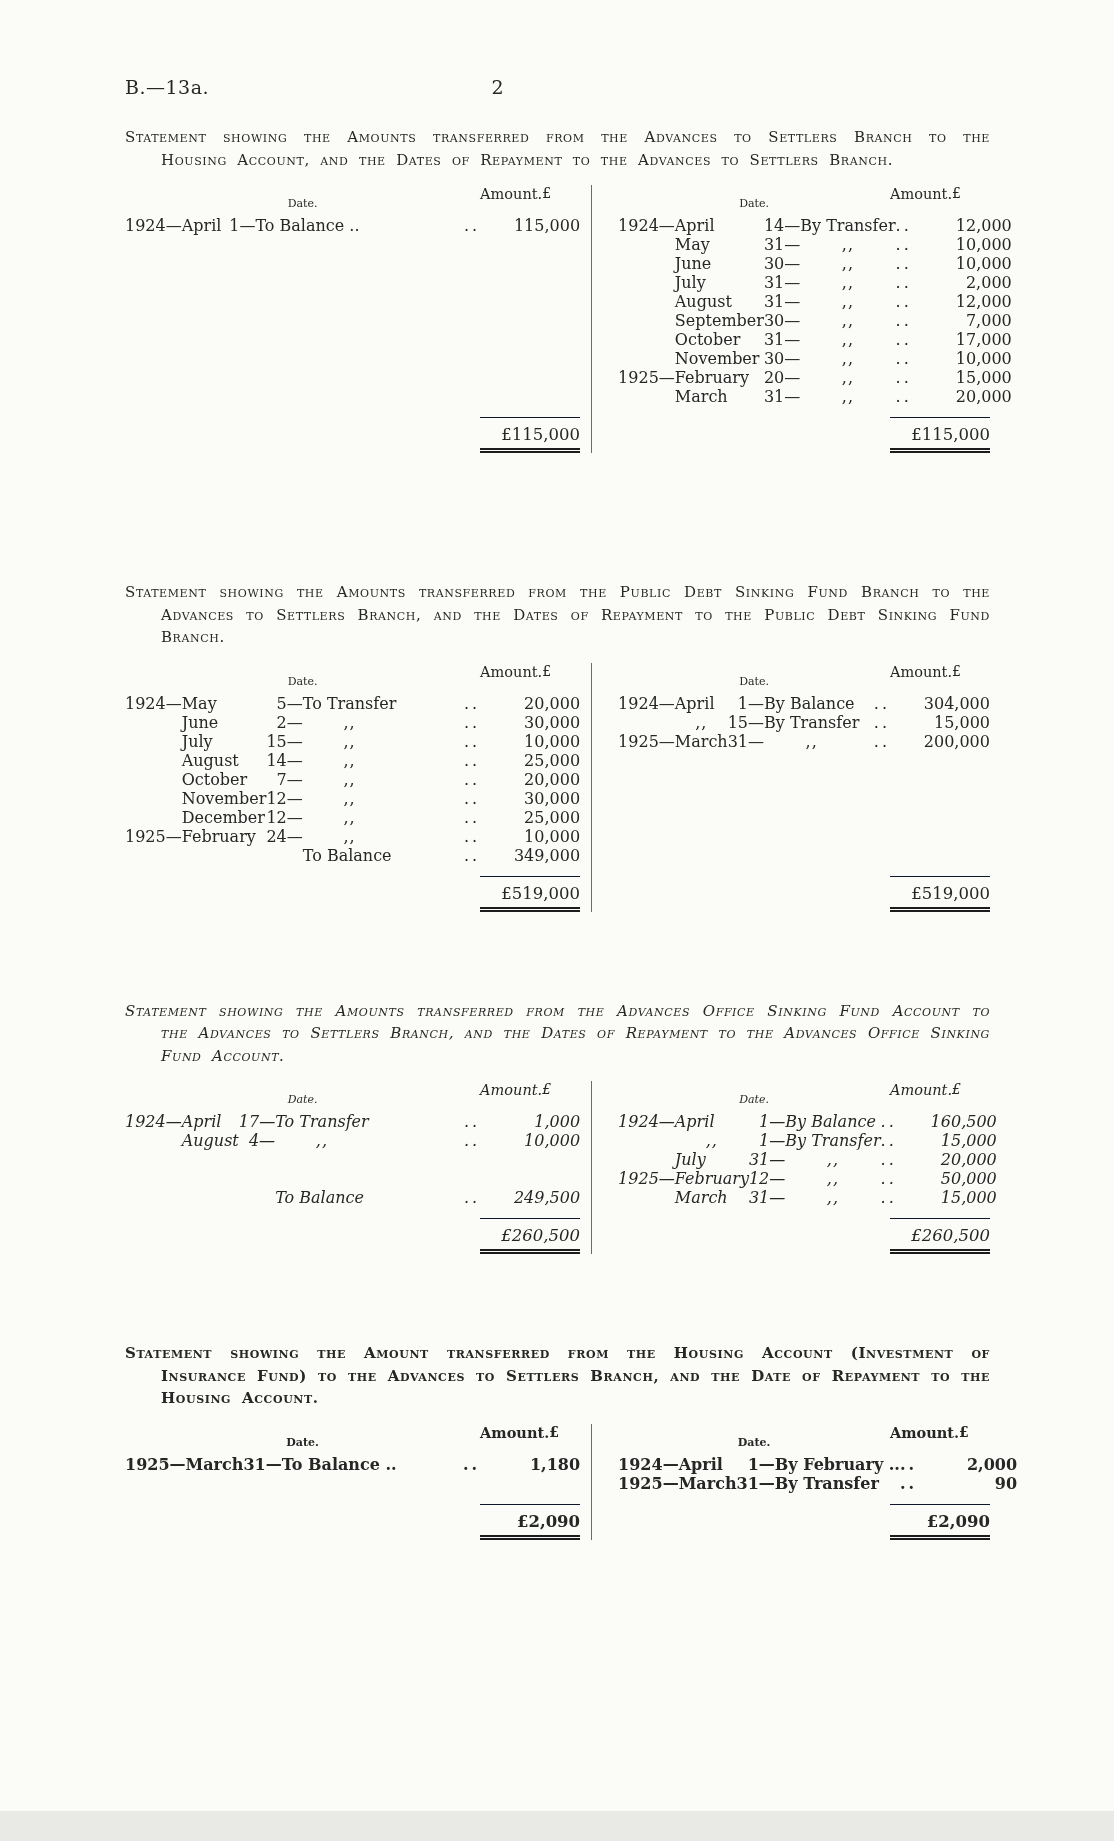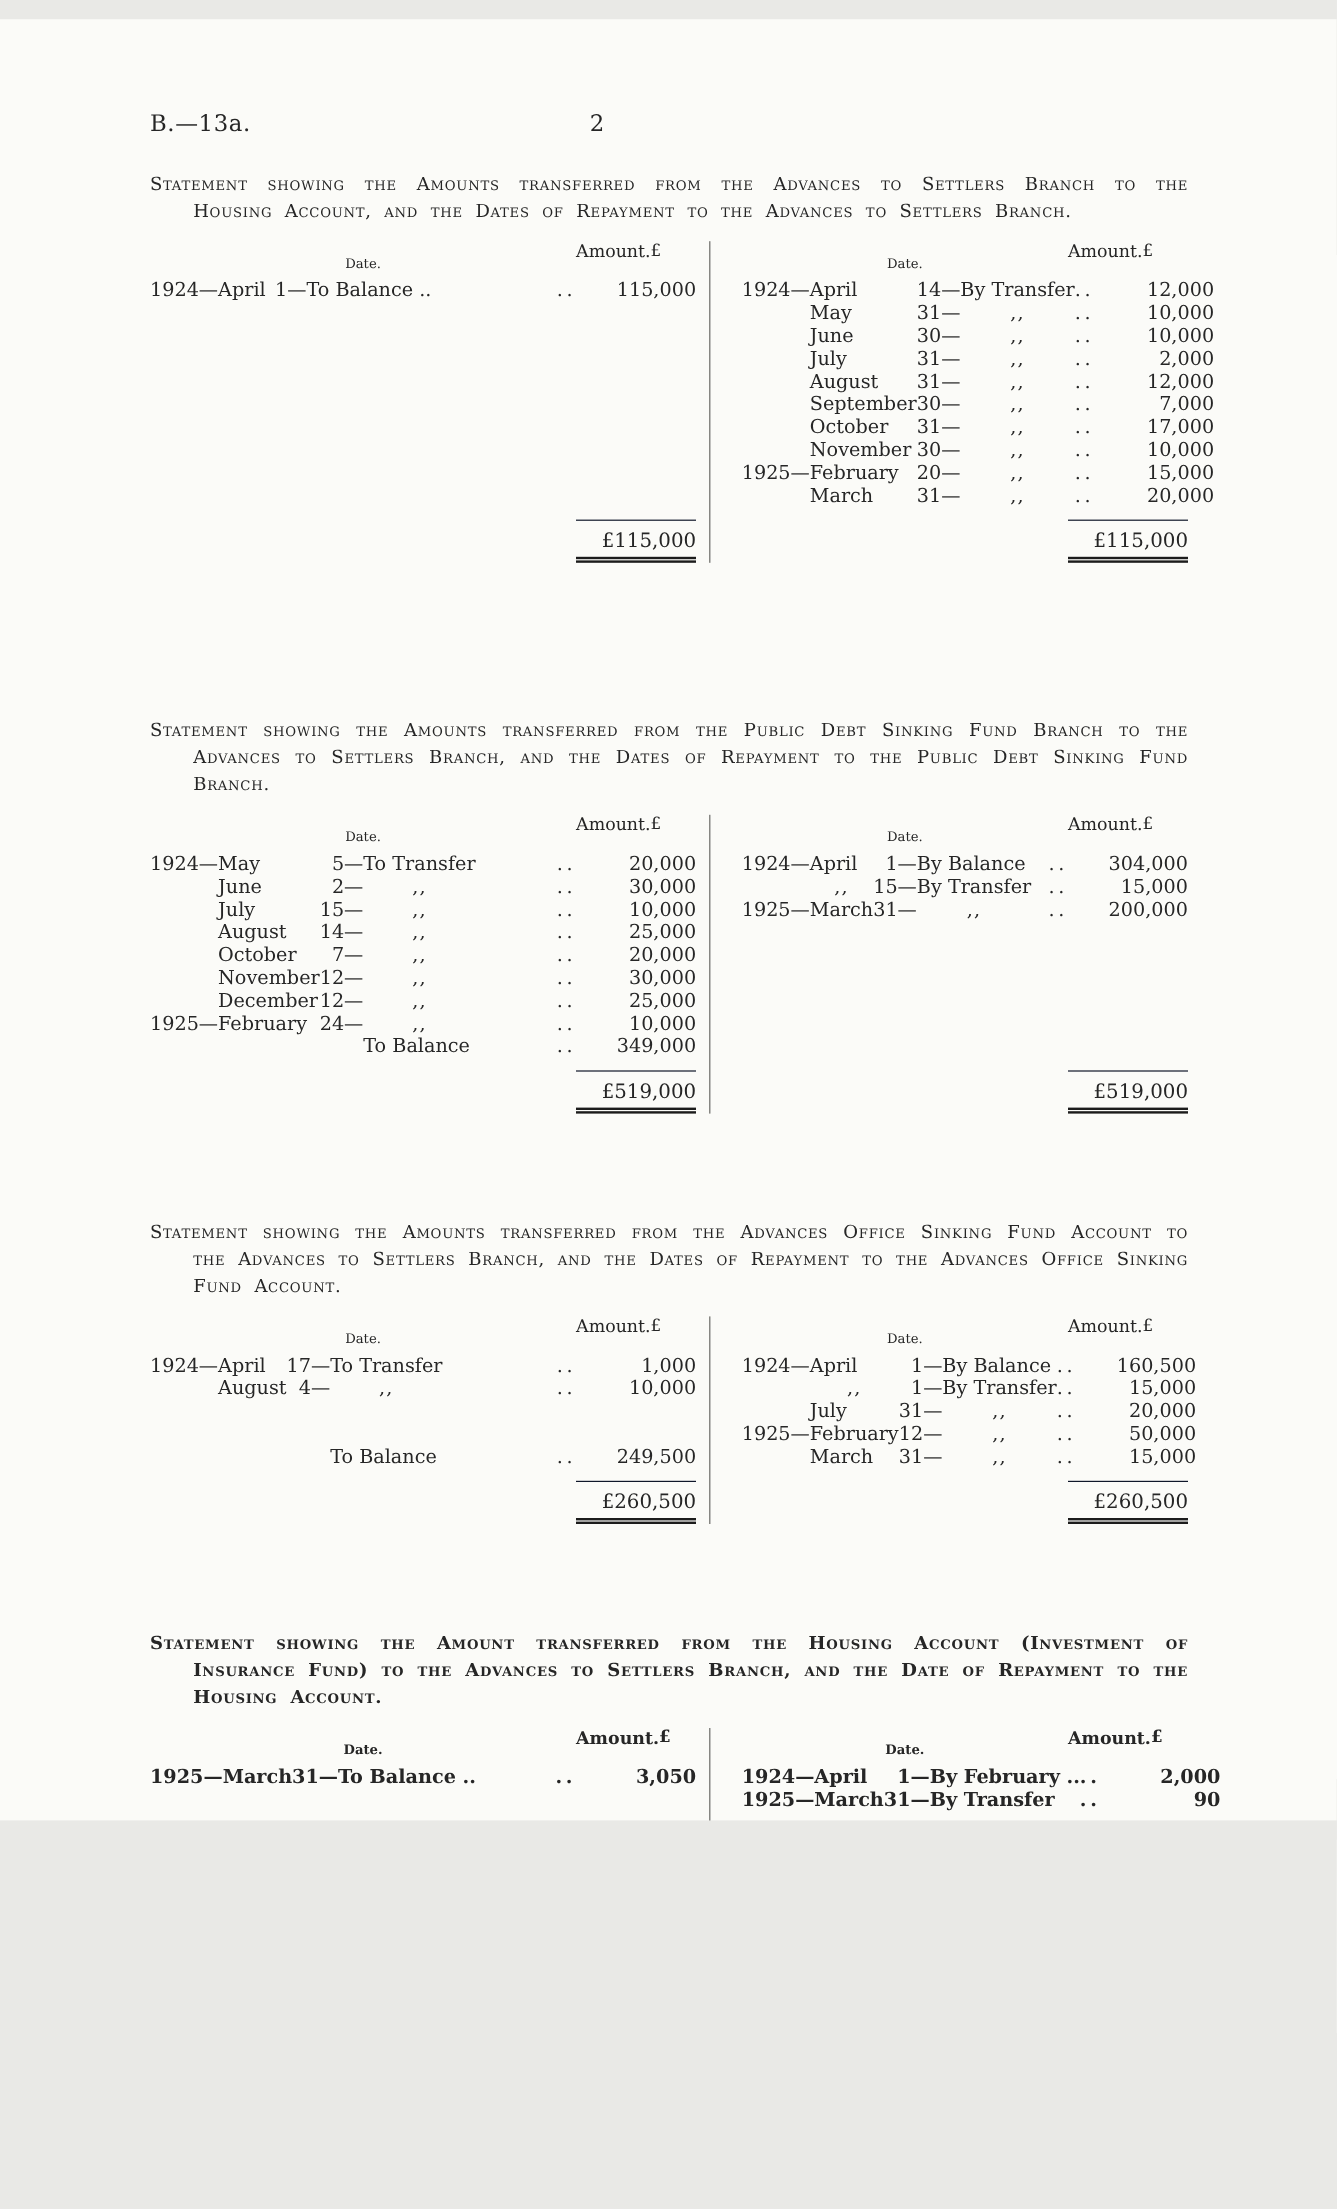--- a/index.html
+++ b/index.html
@@ -1,19 +1,19 @@
 <!DOCTYPE html>
 <html><head>
 <meta charset="utf-8">
 <style>
   * { margin:0; padding:0; box-sizing:border-box; }
   html,body { background:#e9e9e6; }
   body { font-family:"DejaVu Serif", serif; color:#262626; }
   .page {
-    position:relative; width:1114px; height:1501px; margin:16px auto;
+    position:relative; width:1114px; height:1811px; margin:0 auto;
     background:#fbfbf8; padding:76px 124px 0 125px; overflow:hidden;
   }
   .page-head { position:relative; height:26px; margin-bottom:24px; font-size:19px; }
   .doc-ref { letter-spacing:.5px; }
   .page-num { position:absolute; left:0; right:120px; text-align:center; top:0; font-size:19px; }
 
   .stmt-title {
     font-size:15px; line-height:1.5; font-variant:small-caps;
     letter-spacing:.6px; word-spacing:.34em; text-align:justify;
     padding-left:36px; text-indent:-36px;
@@ -41,21 +41,21 @@
   .c.ditto { text-align:center; letter-spacing:1px; }
   .row-gap { grid-column:1/-1; }
 
   .total-row { text-align:right; margin-top:11px; }
   .total {
     display:inline-block; min-width:100px; text-align:right;
     font-size:16.5px; border-top:1px solid #0f172a;
     padding:7px 0 4px; border-bottom:5px double #1c1c1c;
   }
   .stmt-2 { margin-top:128px; }
-  .stmt-3 { margin-top:88px; }
+  .stmt-3 { margin-top:88px;font-style:italic; }
   .stmt-4 { margin-top:88px;font-weight:bold; }
 </style>
 </head>
 <body>
 
 <div class="page">
 
   <div class="page-head">
     <span class="doc-ref">B.—13a.</span>
     <span class="page-num">2</span>
@@ -200,21 +200,21 @@
     <div class="ledger">
       <div class="half left">
         <div class="half-head">
           <span class="head-date">Date.</span>
           <span class="head-amount">
             <span>Amount.</span>
             <span class="pound">£</span>
           </span>
         </div>
         <div class="rows">
-            <div class="lrow"><span class="c c-year">1925—</span><span class="c c-month">March</span><span class="c c-day">31—</span><span class="c c-label">To Balance ..</span><span class="c c-dots">..</span><span class="c c-amount">3,050</span></div>
+            <div class="lrow"><span class="c c-year">1925—</span><span class="c c-month">March</span><span class="c c-day">31—</span><span class="c c-label">To Balance ..</span><span class="c c-dots">..</span><span class="c c-amount">1,180</span></div>
           </div>
         <div class="total-row">
           <span class="total">£2,090</span>
         </div>
       </div>
       <div class="half right">
         <div class="half-head">
           <span class="head-date">Date.</span>
           <span class="head-amount">
             <span>Amount.</span>

